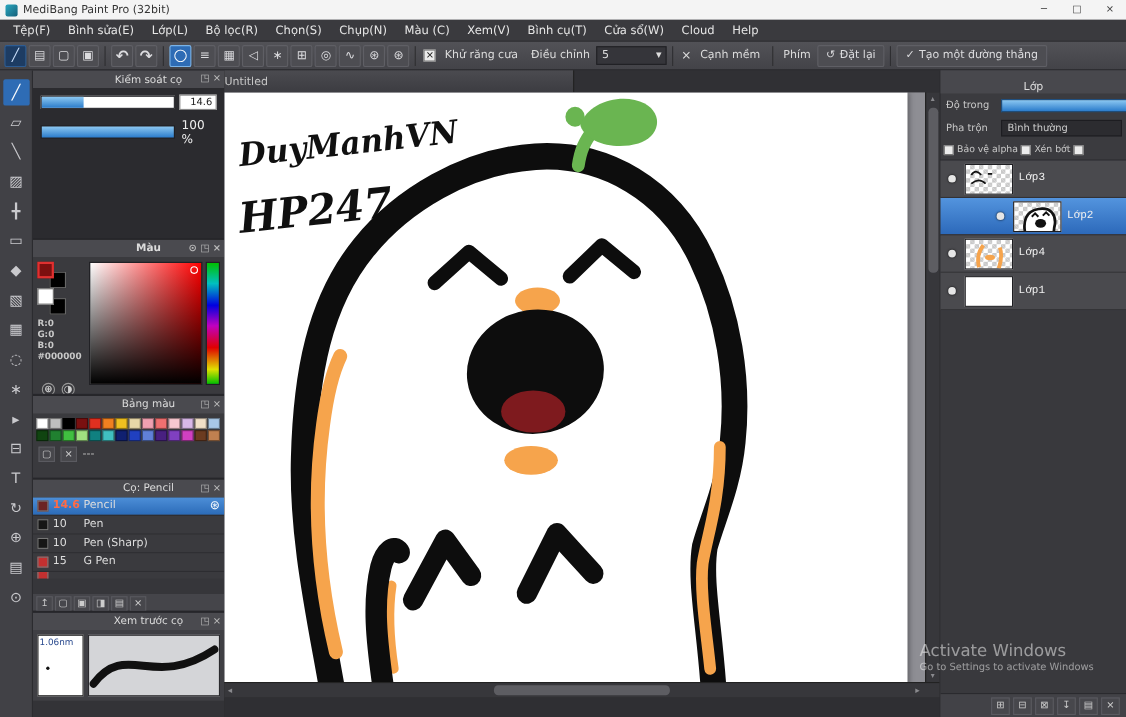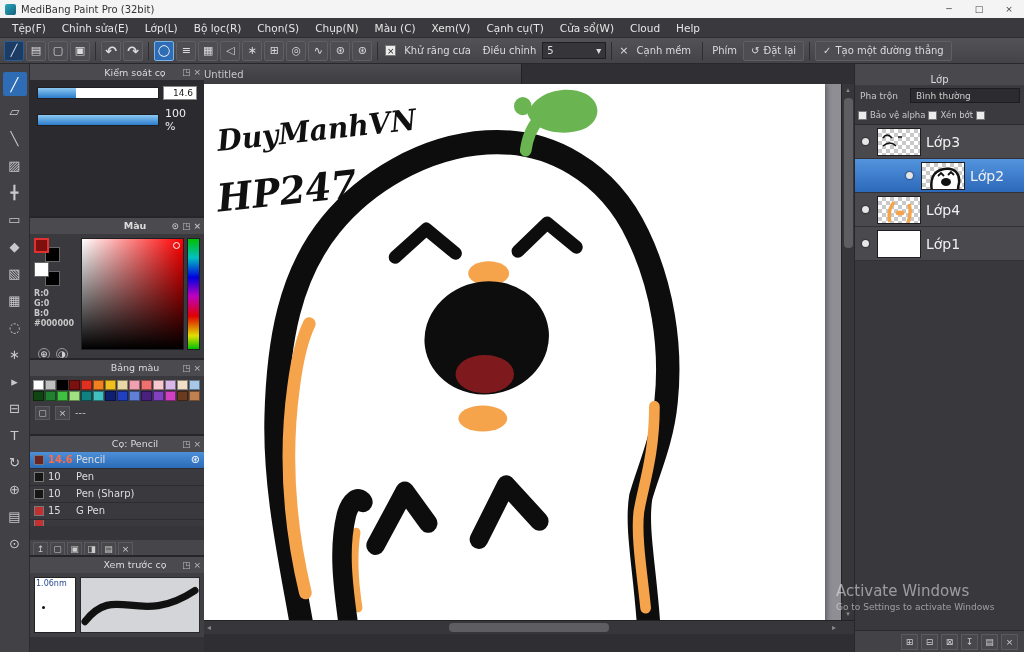--- a/index.html
+++ b/index.html
@@ -116,21 +116,21 @@
   .lp-select { flex:1; height:15px; margin-right:4px; background:#2c2c30; border:1px solid #1d1d21; color:#ccc; font-size:9px; display:flex; align-items:center; padding:0 5px; }
   .lp-checks { display:flex; align-items:center; gap:3px; height:18px; padding:0 3px; font-size:8.5px; color:#c8c8c8; overflow:hidden; white-space:nowrap; }
   .lp-checks .cb { width:9px; height:9px; flex:none; }
   .layer-list { border-top:1px solid #2a2a2e; }
   .layer-row { height:34px; display:flex; align-items:center; background:#4a4a4e; border-bottom:1px solid #323236; }
   .layer-row.selected { background:linear-gradient(#5394de,#2c69ba);padding-left:44px; }
   .eye-cell { width:20px; display:flex; align-items:center; justify-content:center; }
   .eye-dot { width:7px; height:7px; border-radius:50%; background:#e6e6e6; box-shadow:0 0 2px #000; }
   .thumb { width:44px; height:28px; border:1px solid #1e1e22; margin:0 5px 0 2px; background-color:#fff; background-image:linear-gradient(45deg,#c9c9c9 25%,transparent 25%,transparent 75%,#c9c9c9 75%),linear-gradient(45deg,#c9c9c9 25%,transparent 25%,transparent 75%,#c9c9c9 75%); background-size:8px 8px; background-position:0 0,4px 4px; flex:none; overflow:hidden; }
   .thumb.white { background-image:none; }
-  .layer-name { font-size:14px; color:#f0f0f0; }
+  .layer-name { font-size:10px; color:#f0f0f0;font-family:Liberation Mono, monospace; }
   .lp-fill { flex:1; background:#39393d; }
   .lp-foot { height:22px; background:#424247; border-top:1px solid #2a2a2e; display:flex; align-items:center; justify-content:flex-end; gap:3px; padding:0 6px; }
   .lp-foot .ficon { width:17px; height:16px; }
 
   
   .watermark { position:absolute; left:836px; top:582px; z-index:40; pointer-events:none; color:rgba(236,236,236,.55); }
   .wm1 { font-size:15px; }
   .wm2 { font-size:9px; margin-top:2px; }
 </style>
 </head>
@@ -143,28 +143,28 @@
     <span>MediBang Paint Pro (32bit)</span>
     <div class="win-controls">
         <div class="win-btn">─</div>
         <div class="win-btn">□</div>
         <div class="win-btn">×</div>
       </div>
   </div>
 
   <div class="menubar">
       <div class="menu-item">Tệp(F)</div>
-      <div class="menu-item">Chỉnh sửa(E)</div>
+      <div class="menu-item">Bình sửa(E)</div>
       <div class="menu-item">Lớp(L)</div>
       <div class="menu-item">Bộ lọc(R)</div>
       <div class="menu-item">Chọn(S)</div>
       <div class="menu-item">Chụp(N)</div>
       <div class="menu-item">Màu (C)</div>
       <div class="menu-item">Xem(V)</div>
-      <div class="menu-item">Cạnh cụ(T)</div>
+      <div class="menu-item">Bình cụ(T)</div>
       <div class="menu-item">Cửa sổ(W)</div>
       <div class="menu-item">Cloud</div>
       <div class="menu-item">Help</div>
     </div>
 
   <div class="toolbar">
     <div class="tb-btn primary">
         <span>╱</span>
       </div>
     <div class="tb-btn">
@@ -520,20 +520,24 @@
         <span class="a-right">▸</span>
       </div>
       <div class="canvas-pad"></div>
     </div>
 
     <div class="layers-panel">
       <div class="lp-header">
           <span>Lớp</span>
         </div>
       <div class="lp-row">
+        <span class="lp-label">Độ trong</span>
+        <div class="lp-opacity-bar"></div>
+      </div>
+      <div class="lp-row">
         <span class="lp-label">Pha trộn</span>
         <div class="lp-select">
             <span>Bình thường</span>
           </div>
       </div>
       <div class="lp-checks">
         <span class="cb"></span>
         <span>Bảo vệ alpha</span>
         <span class="cb"></span>
         <span>Xén bớt</span>

